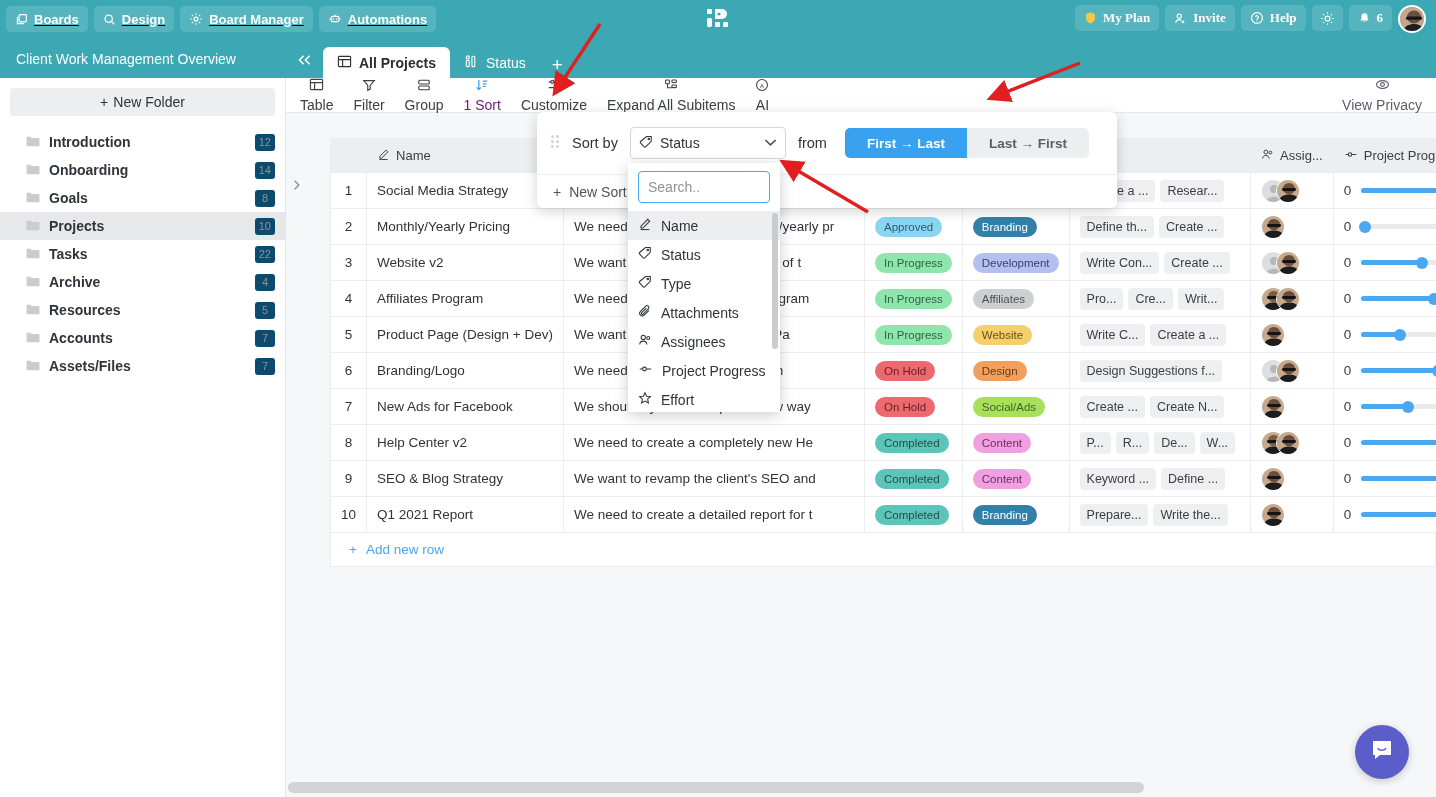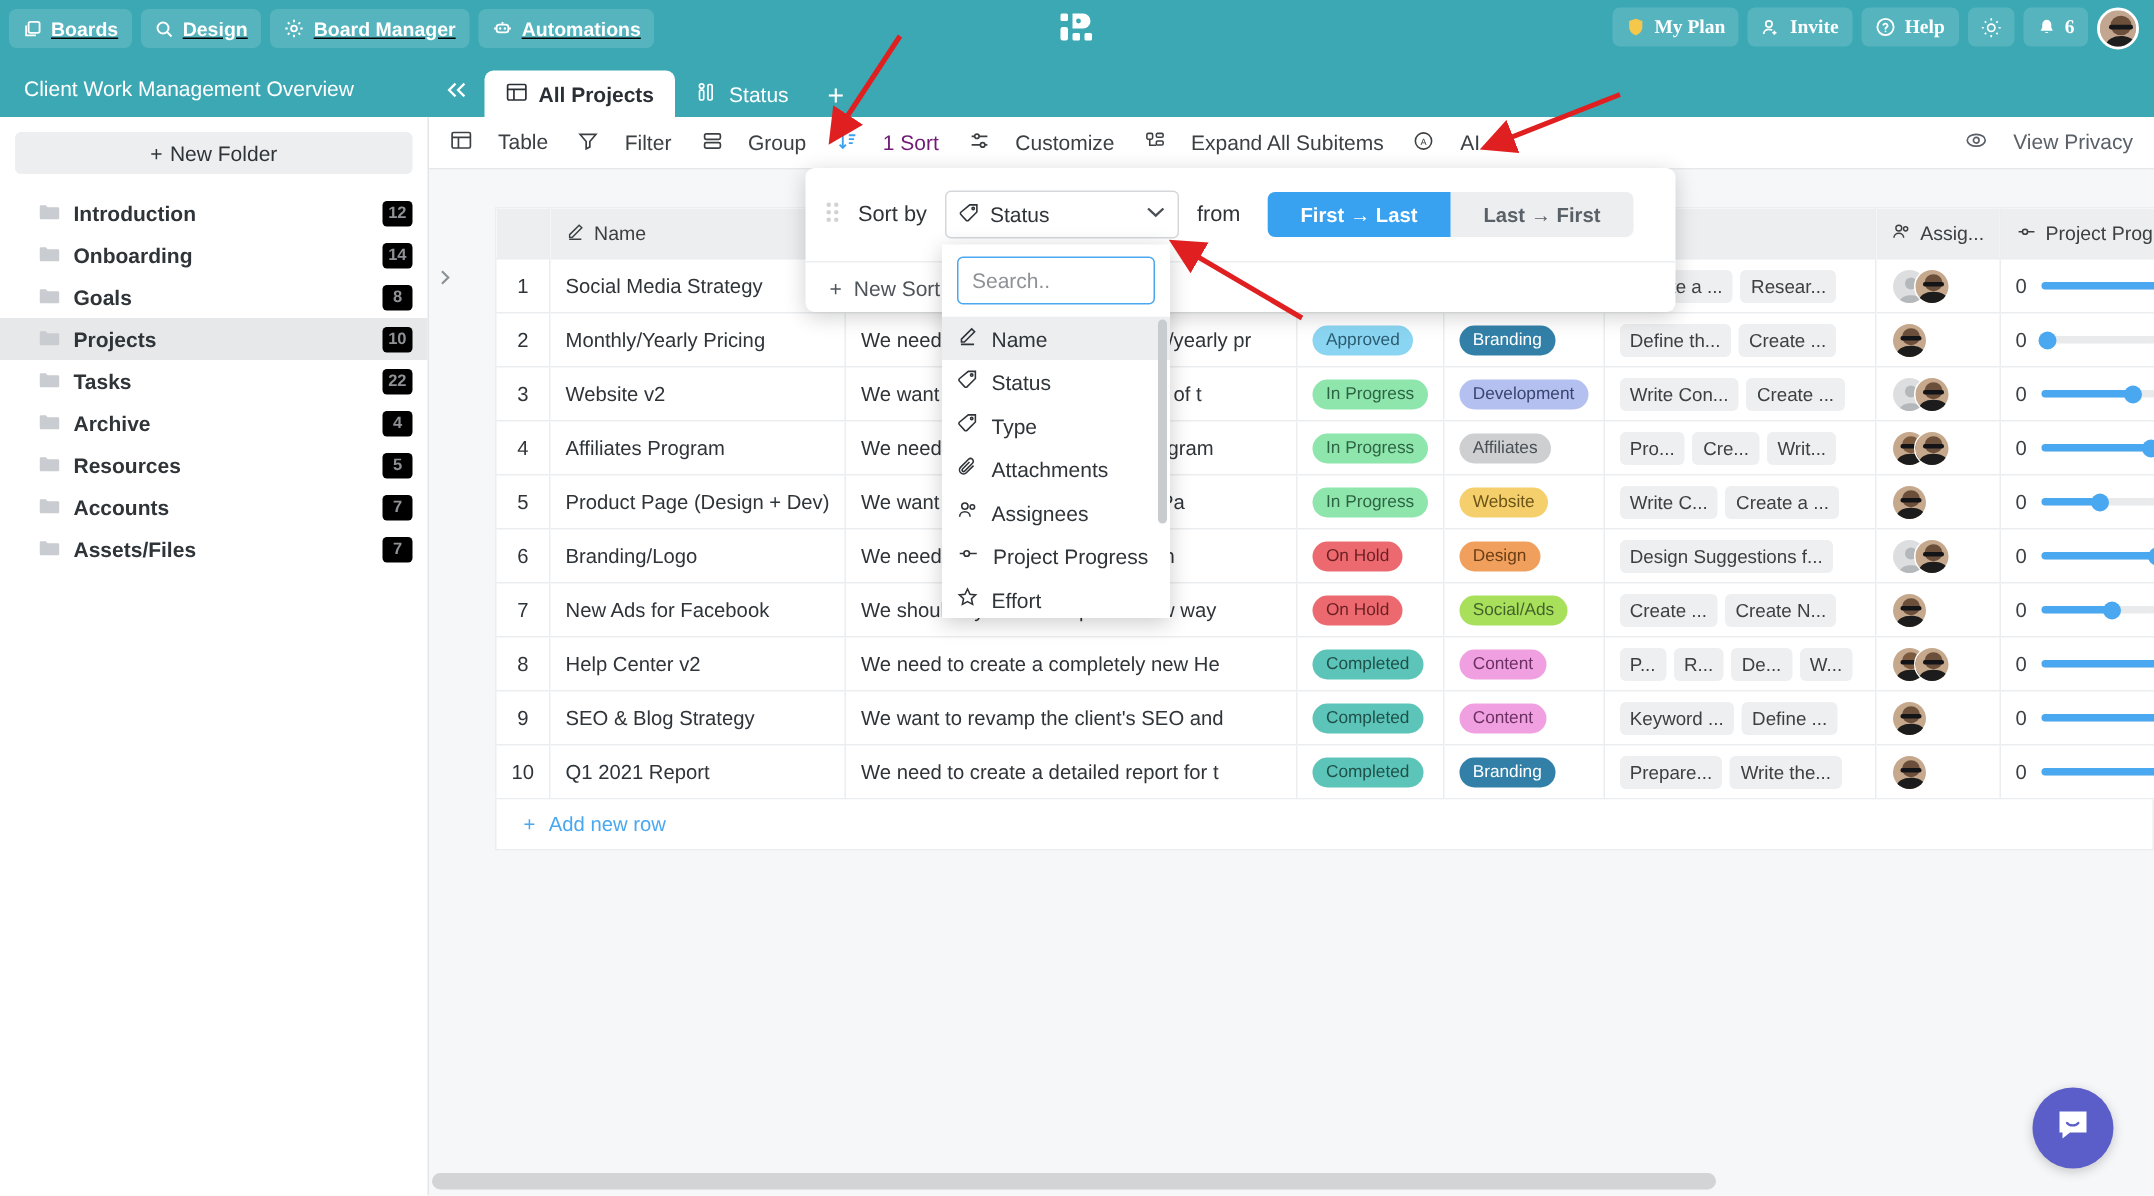--- a/index.html
+++ b/index.html
@@ -76,35 +76,35 @@
     font-size: 14px; color: #2f3439; cursor: pointer; gap: 5px;
   }
   .folder-row {
     display: flex; align-items: center; height: 28px;
     padding: 0 10px 0 26px; cursor: pointer; font-size: 14px; color: #2f3439;
   }
   .folder-row.selected { background: #e6e8ea; }
   .folder-icon { width: 14px; height: 11px; margin-right: 9px; flex: 0 0 auto; }
   .folder-name { flex: 1; font-weight: bold; }
   .folder-count {
-    background: #000000; color: #8e9296; border-radius: 3px;
-    min-width: 20px; height: 17px; font-size: 11px; font-weight: bold;
+    background: #0c4a6e; color: #8e9296; border-radius: 3px;
+    min-width: 20px; height: 17px; font-size: 11px; font-weight: normal;
     display: flex; align-items: center; justify-content: center; padding: 0 4px;
   }
 
   
   .content { flex: 1; position: relative; background: #f6f7f8; overflow: hidden; }
 
   .toolbar {
     height: 35px; background: #ffffff; border-bottom: 1px solid #e6e8ea;
     display: flex; align-items: center; padding: 0 14px; gap: 20px;
   }
   .tool {
-    display: flex; gap: 17px;
-    font-size: 14px; color: #3c4043; cursor: pointer; white-space: nowrap;
+    display: flex; align-items: center; gap: 2px;
+    font-size: 14px; color: #3c4043; cursor: pointer; white-space: nowrap; flex-direction: column;
   }
   .tool.active { color: #701a75; }
   .tool-spacer { margin-left: auto; }
   .tool.privacy { color: #5a6068; }
 
   
   .grid-expander {
     position: absolute; left: 4px; top: 100px; width: 18px; height: 18px;
     color: #8d9297; font-size: 15px; cursor: pointer; line-height: 1;
   }

